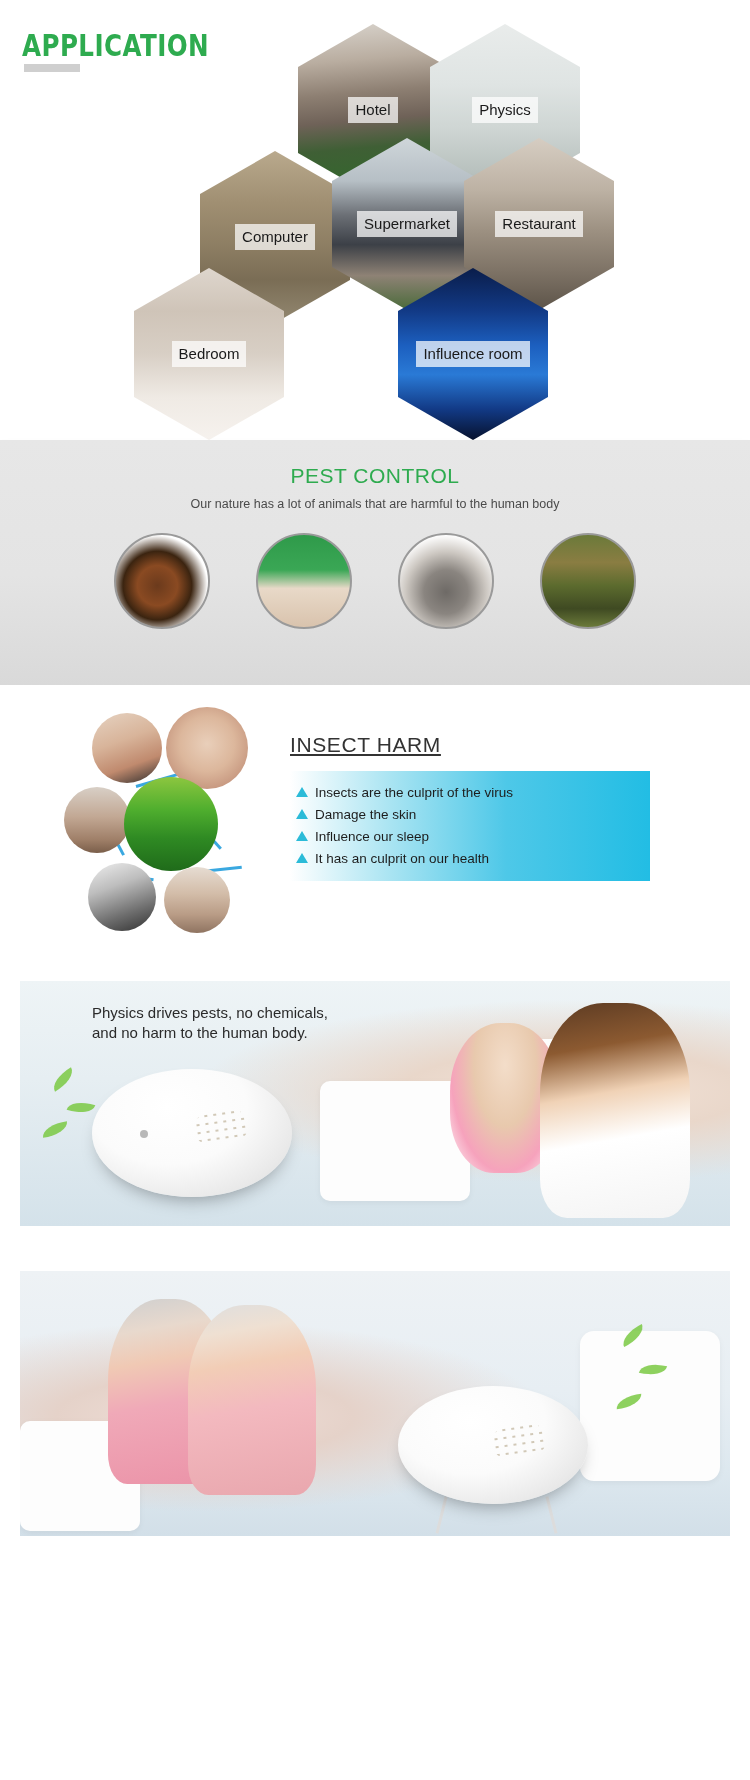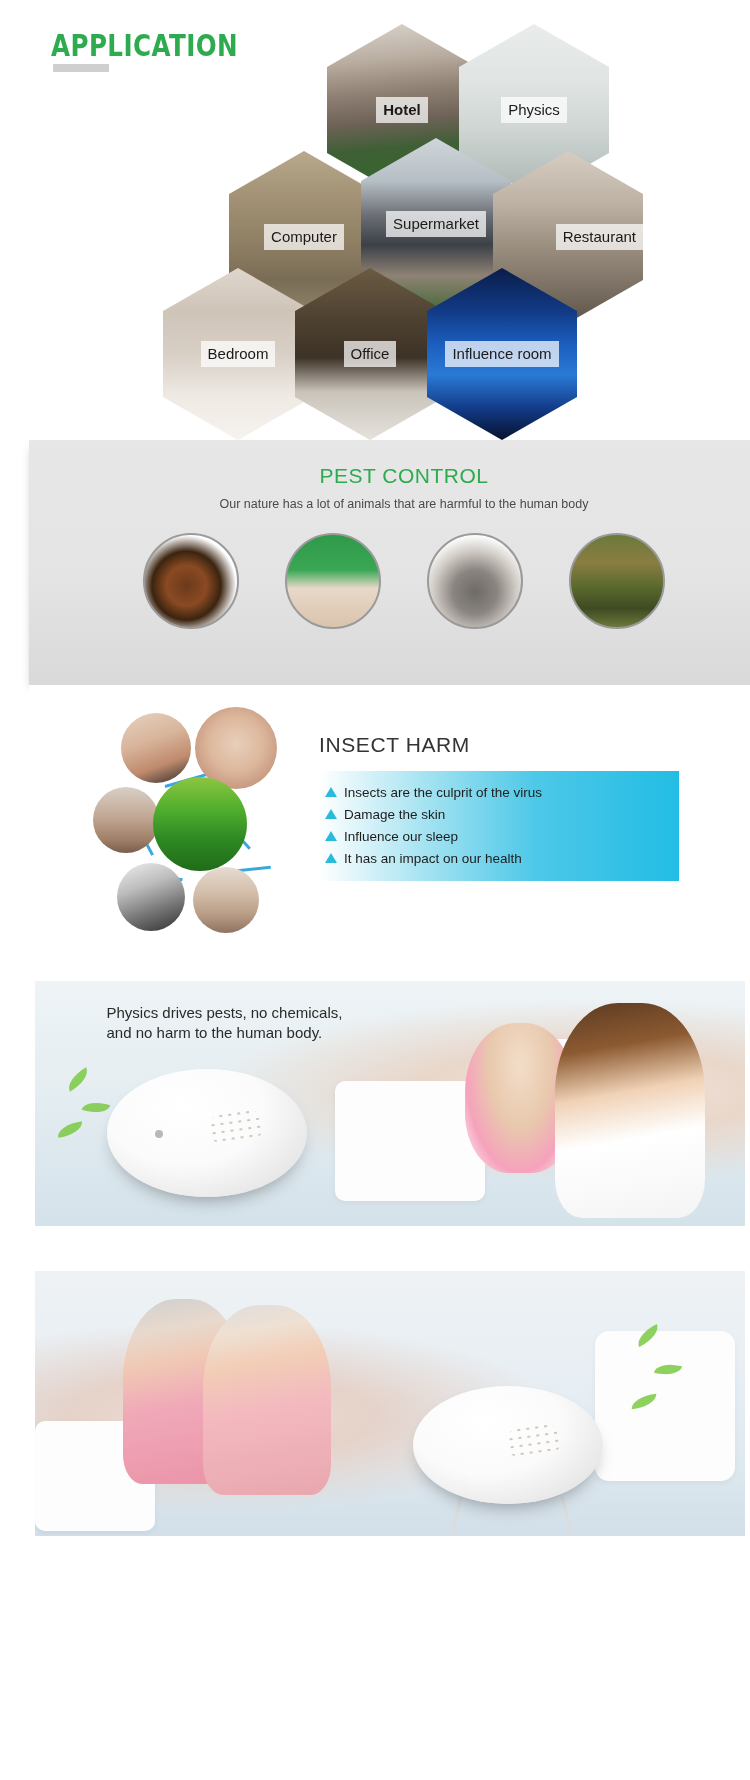--- a/index.html
+++ b/index.html
@@ -3,21 +3,21 @@
 <meta charset="utf-8">
 <style>
   * { margin:0; padding:0; box-sizing:border-box; }
   html, body { width:750px; }
   body {
     font-family:"Liberation Sans", sans-serif;
     background:#ffffff;
     width:750px;
     overflow-x:hidden;
   }
-  .page { width:750px; position:relative;padding-left:29px; }
+  .page { width:750px; position:relative; }
 
   
   .application-section {
     position:relative;
     width:750px;
     height:440px;
     background:#fff;
   }
   .app-title {
     position:absolute;
@@ -153,20 +153,21 @@
   .insect-text {
     position:absolute;
     left:290px; top:48px;
     width:440px;
   }
   .insect-heading {
     font-size:21px;
     color:#333;
     letter-spacing:0.6px;
     margin-bottom:14px;
+    text-decoration:underline;
   }
   .insect-bullets {
     background:linear-gradient(90deg, rgba(255,255,255,0) 0%, #a9e4f2 28%, #4ec8e8 60%, #22bde4 100%);
     padding:10px 0 12px 0;
     width:360px;
   }
   .bullet-row {
     display:flex;
     align-items:center;
     gap:7px;
@@ -269,54 +270,50 @@
 <body>
 
 <div class="page">
 
   <section class="application-section">
     <div class="app-title">APPLICATION</div>
     <div class="app-title-underline"></div>
 
     <div class="hex-wrap">
 
-      <div class="hex" style="left:168px; top:14px;font-weight:bold;">
+      <div class="hex" style="left:168px; top:14px;">
         <div class="hex-photo ph-hotel"></div>
         <span class="hex-label">Hotel</span>
       </div>
 
       <div class="hex" style="left:300px; top:14px;">
         <div class="hex-photo ph-hospital"></div>
         <span class="hex-label">Physics</span>
       </div>
 
       <div class="hex" style="left:70px; top:141px;">
         <div class="hex-photo ph-warehouse"></div>
         <span class="hex-label">Computer</span>
       </div>
 
       <div class="hex" style="left:202px; top:128px;">
         <div class="hex-photo ph-supermarket"></div>
         <span class="hex-label">Supermarket</span>
       </div>
 
-      <div class="hex" style="left:334px; top:141px;justify-content:flex-end;">
+      <div class="hex" style="left:334px; top:128px;">
         <div class="hex-photo ph-restaurant"></div>
         <span class="hex-label">Restaurant</span>
       </div>
 
       <div class="hex" style="left:4px; top:258px;">
         <div class="hex-photo ph-bedroom"></div>
         <span class="hex-label">Bedroom</span>
       </div>
 
-      <div class="hex" style="left:136px; top:258px;">
-        <div class="hex-photo ph-office"></div>
-        <span class="hex-label">Office</span>
-      </div>
 
       <div class="hex" style="left:268px; top:258px;">
         <div class="hex-photo ph-computer"></div>
         <span class="hex-label">Influence room</span>
       </div>
 
     </div>
   </section>
 
   <section class="pest-section">
@@ -358,21 +355,21 @@
         <div class="bullet-row">
           <span class="tri"></span>
           <span>Damage the skin</span>
         </div>
         <div class="bullet-row">
           <span class="tri"></span>
           <span>Influence our sleep</span>
         </div>
         <div class="bullet-row">
           <span class="tri"></span>
-          <span>It has an impact on our health</span>
+          <span>It has an culprit on our health</span>
         </div>
       </div>
     </div>
   </section>
 
   <section class="banner banner-1">
     <div class="banner-text bt-1">Physics drives pests, no chemicals,
 and no harm to the human body.</div>
 
     <div class="chair-white" style="left:300px; top:100px; width:150px; height:120px;"></div>

